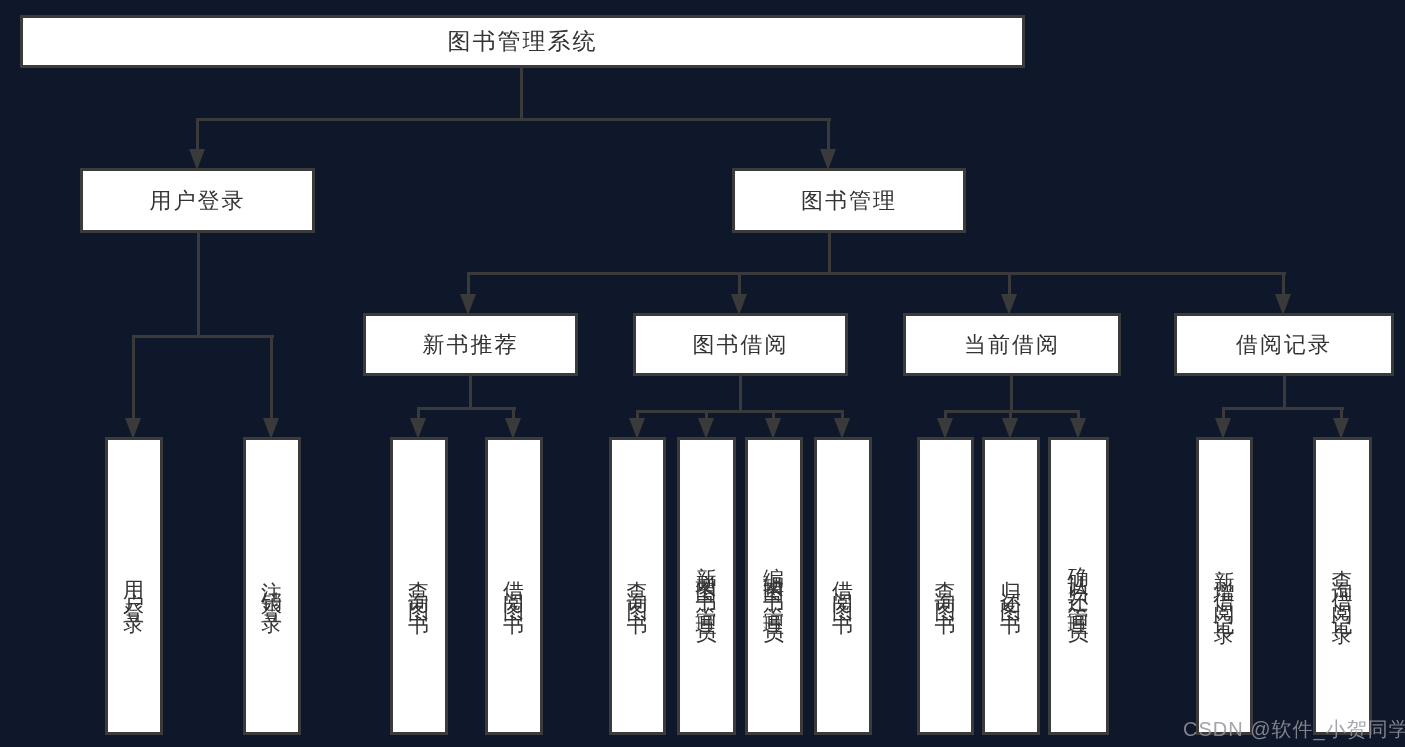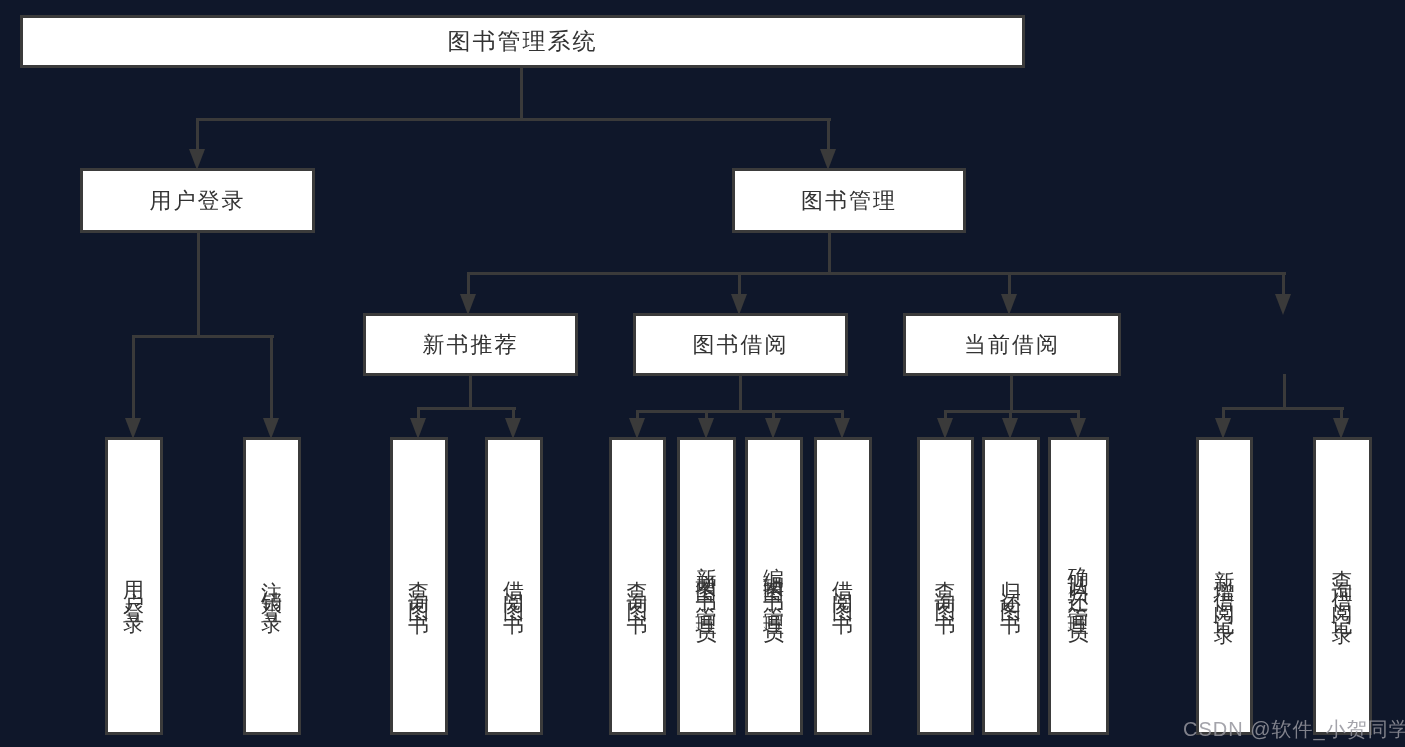--- a/index.html
+++ b/index.html
@@ -87,20 +87,23 @@
 
   <div class="node hnode" style="left:633px;top:313px;width:215px;height:63px;">
     <span>图书借阅</span>
   </div>
   <div class="node hnode" style="left:363px;top:313px;width:215px;height:63px;">
     <span>新书推荐</span>
   </div>
   <div class="node hnode" style="left:903px;top:313px;width:218px;height:63px;">
     <span>当前借阅</span>
   </div>
+  <div class="node hnode" style="left:1174px;top:313px;width:220px;height:63px;">
+    <span>借阅记录</span>
+  </div>
 
   <div class="vline" style="left:469px;top:374px;height:34px;"></div>
   <div class="hline" style="left:418px;top:407px;width:98px;"></div>
   <div class="arrow" style="left:410px;top:407px;height:32px;"></div>
   <div class="arrow" style="left:505px;top:407px;height:32px;"></div>
 
   <div class="vline" style="left:739px;top:374px;height:37px;"></div>
   <div class="hline" style="left:636px;top:410px;width:208px;"></div>
   <div class="arrow" style="left:629px;top:410px;height:29px;"></div>
   <div class="arrow" style="left:698px;top:410px;height:29px;"></div>

